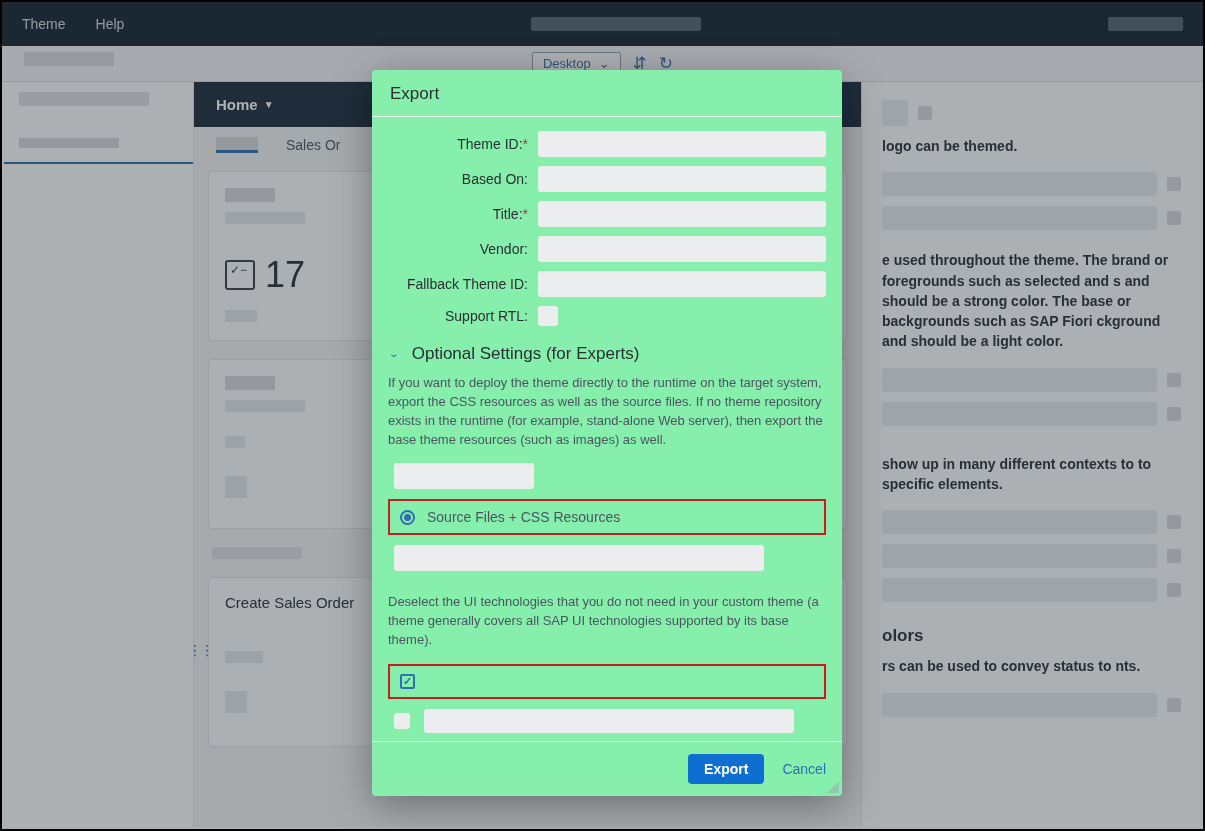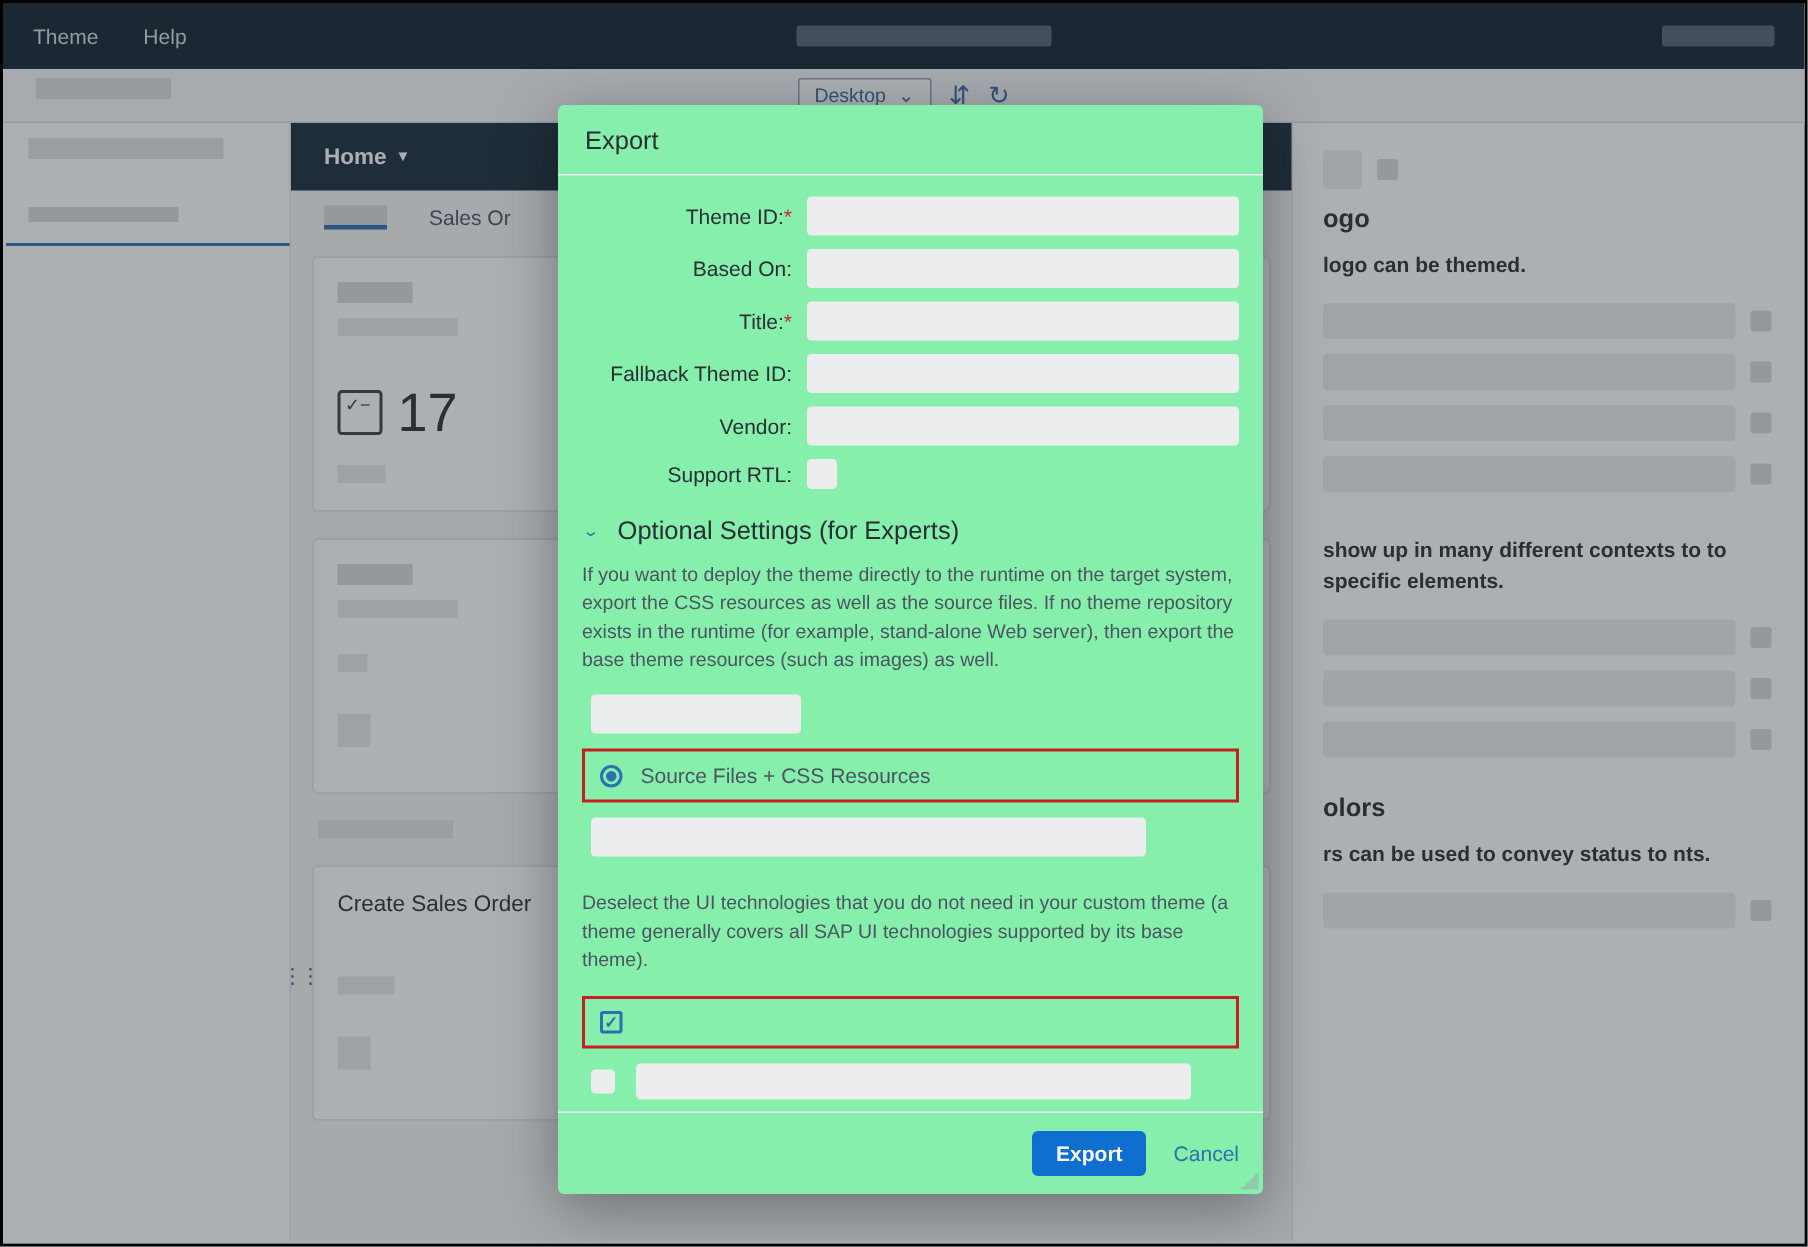--- a/index.html
+++ b/index.html
@@ -157,30 +157,30 @@
       <div class="ph-small" style="width:38px; margin-top:40px;"></div>
       <div class="ph-sq"></div>
     </div>
   </div>
 
   <div class="rightpane">
     <div class="rp-ph-row">
         <div class="rp-swatch"></div>
         <div class="rp-icon"></div>
       </div>
-    <div class="rp-head">ogo</div>
     <div class="rp-text">logo can be themed.</div>
     <div class="rp-ph-row">
         <div class="rp-line"></div>
         <div class="rp-icon"></div>
       </div>
     <div class="rp-ph-row">
         <div class="rp-line"></div>
         <div class="rp-icon"></div>
       </div>
+    <div class="rp-text" style="margin-top:20px;">e used throughout the theme. The brand or foregrounds such as selected and s and should be a strong color. The base or backgrounds such as SAP Fiori ckground and should be a light color.</div>
     <div class="rp-ph-row">
         <div class="rp-line"></div>
         <div class="rp-icon"></div>
       </div>
     <div class="rp-ph-row" style="margin-bottom:28px;">
         <div class="rp-line"></div>
         <div class="rp-icon"></div>
       </div>
     <div class="rp-text"> show up in many different contexts to  to specific elements.</div>
     <div class="rp-ph-row">
@@ -215,25 +215,25 @@
     </div>
     <div class="form-row">
       <div class="form-lab">Based On:</div>
       <input class="form-inp" style="">
     </div>
     <div class="form-row">
       <div class="form-lab"><span>Title:</span><span class="req">*</span></div>
       <input class="form-inp" style="">
     </div>
     <div class="form-row">
+      <div class="form-lab">Vendor:</div>
+      <input class="form-inp" style="">
+    </div>
+    <div class="form-row">
       <div class="form-lab">Fallback Theme ID:</div>
-      <input class="form-inp" style="">
-    </div>
-    <div class="form-row">
-      <div class="form-lab">Vendor:</div>
       <input class="form-inp" style="">
     </div>
     <div class="form-row">
       <div class="form-lab">Support RTL:</div>
       <div class="rtl-chk"></div>
     </div>
 
     <div class="sect-head">
       <span class="sect-chev">⌄</span>
       <span class="sect-title">Optional Settings (for Experts)</span>

